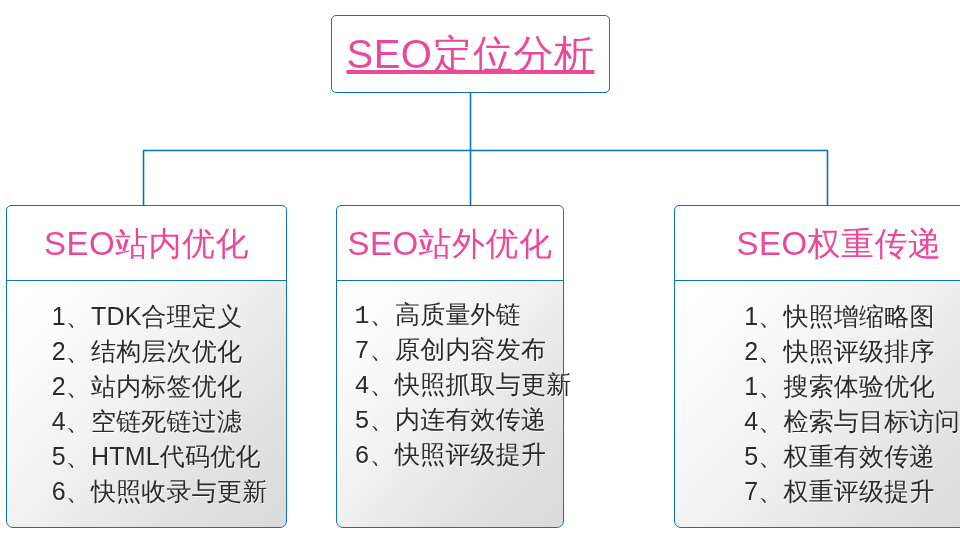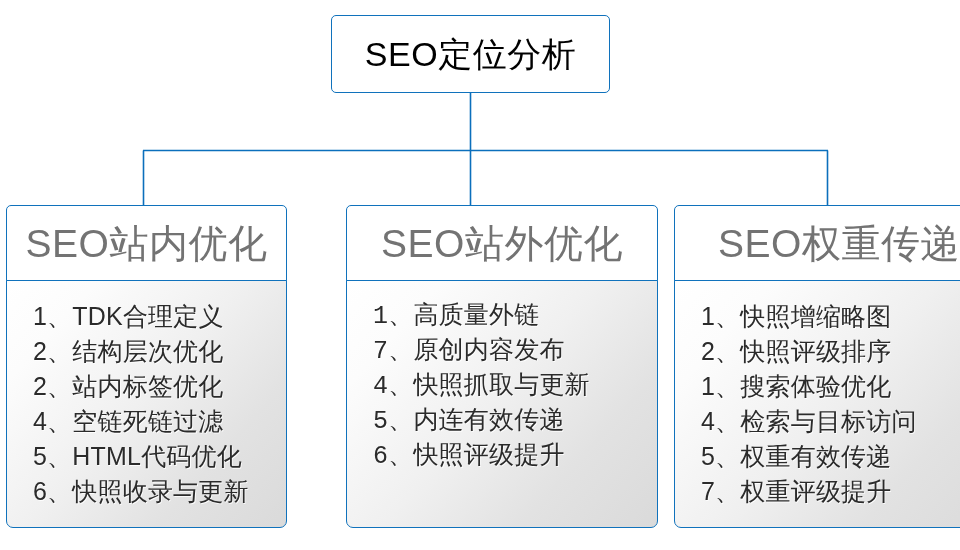--- a/index.html
+++ b/index.html
@@ -38,85 +38,86 @@
     height: 78px;
     box-sizing: border-box;
     border: 1.3px solid #1072BC;
     border-radius: 5px;
     background: #ffffff;
     display: flex;
     align-items: center;
     justify-content: center;
   }
   .root-title {
-    font-size: 34px;
-    color: #000000;
+    font-size: 40px;
+    color: #ec4899;
     letter-spacing: 0.5px;
     line-height: 1;
     text-shadow: 0.7px 0.7px 0 rgba(255,255,255,0.95);
+    text-decoration: underline;
   }
 
   
   .branch {
     position: absolute;
     top: 205px;
     height: 324px;
   }
   .branch-head {
     box-sizing: border-box;
     height: 76px;
     border: 1.3px solid #1072BC;
     border-radius: 5px 5px 0 0;
     background: #ffffff;
     display: flex;
     align-items: center;
     justify-content: center;
   }
   .branch-head-label {
-    font-size: 39px;
-    color: #737373;
+    font-size: 33px;
+    color: #ec4899;
     white-space: nowrap;
     letter-spacing: 0.5px;
     line-height: 1;
     text-shadow: 0.8px 0.8px 0 rgba(255,255,255,0.95);
   }
   .branch-body {
     box-sizing: border-box;
     height: 248px;
     margin-top: -1px;
     border: 1.3px solid #1072BC;
     border-radius: 0 0 7px 7px;
     background: linear-gradient(132deg,
                 #ffffff 0%,
                 #fcfcfc 18%,
                 #f0f0f0 48%,
                 #e2e2e2 74%,
                 #dadada 100%);
     padding: 18px 0 16px 0;
     display: flex;
     flex-direction: column;
-    align-items: flex-start;
+    align-items: center;
   }
   .branch-list {
     list-style: none;
     margin: 0;
     padding: 0 0 0 28px;
   }
   .branch-list li {
     font-size: 25px;
     line-height: 35px;
     color: #2b2b2b;
     white-space: nowrap;
     letter-spacing: 0.2px;
     text-shadow: 0.8px 0.8px 0.4px rgba(255,255,255,0.9);
   }
 
   
   #branch-0 { left: 6px;   width: 281px; }
-  #branch-1 { left: 346px; width: 312px; }
+  #branch-1 { left: 336px; width: 228px; }
   #branch-2 { left: 674px; width: 330px; }
 
   #branch-0 .branch-list { padding-left: 26px; }
   #branch-1 .branch-list { padding-left: 26px; font-family: Liberation Mono, monospace; }
   #branch-2 .branch-list { padding-left: 26px; }
 </style>
 </head>
 <body>
 
 <div id="canvas">

